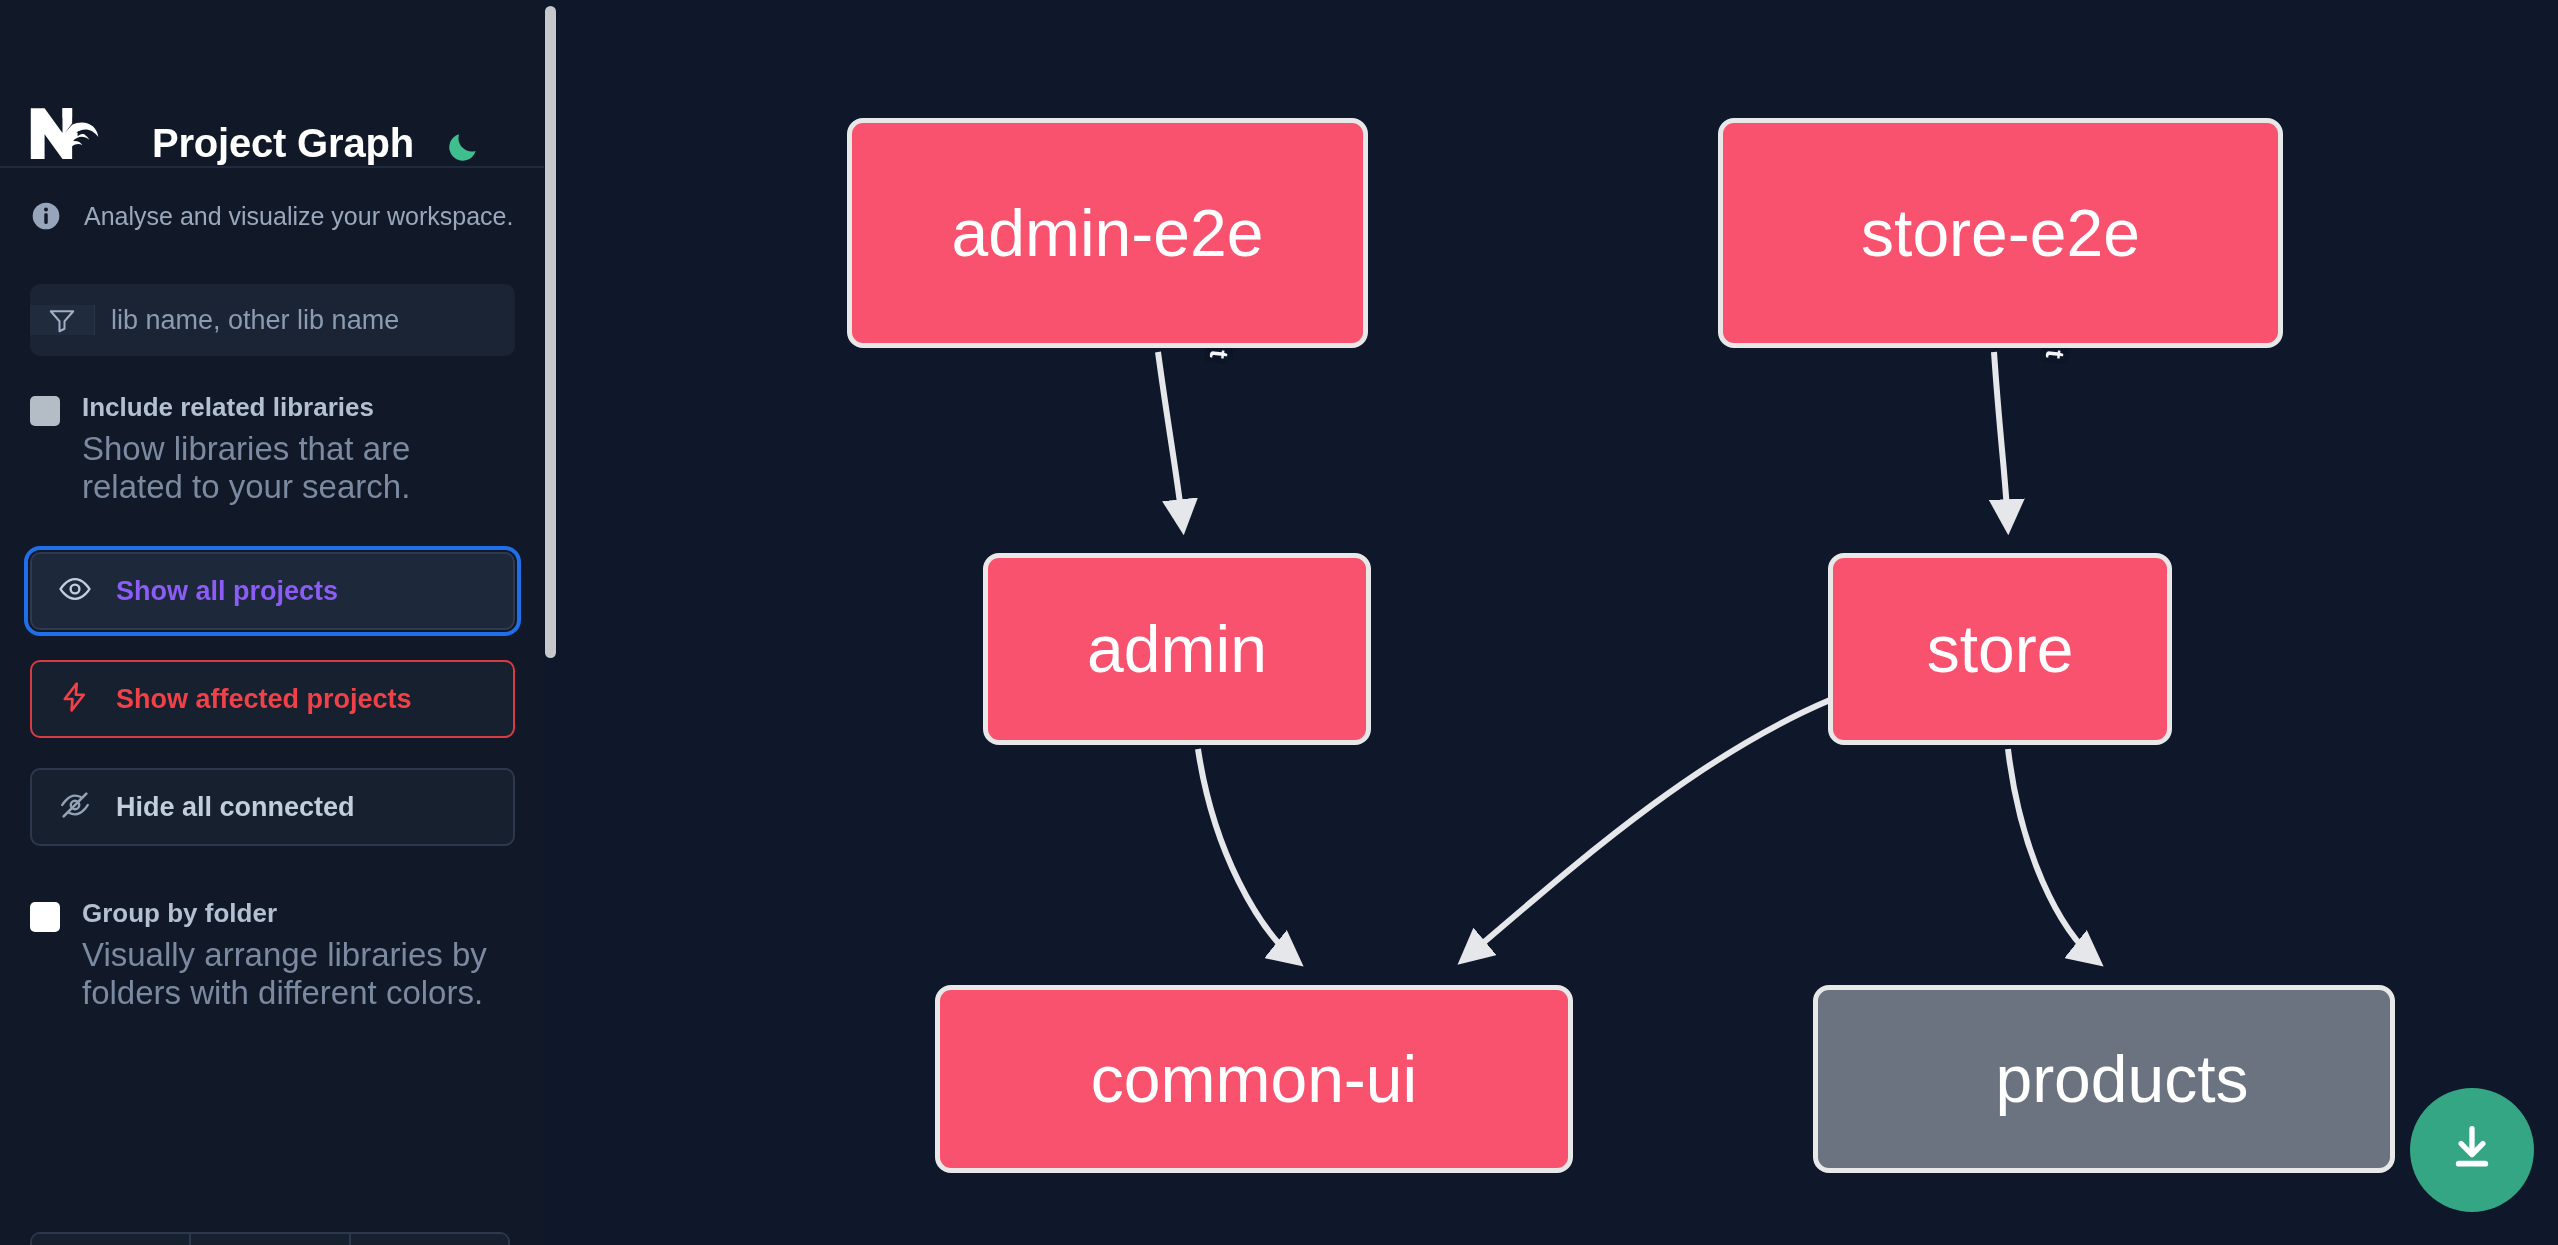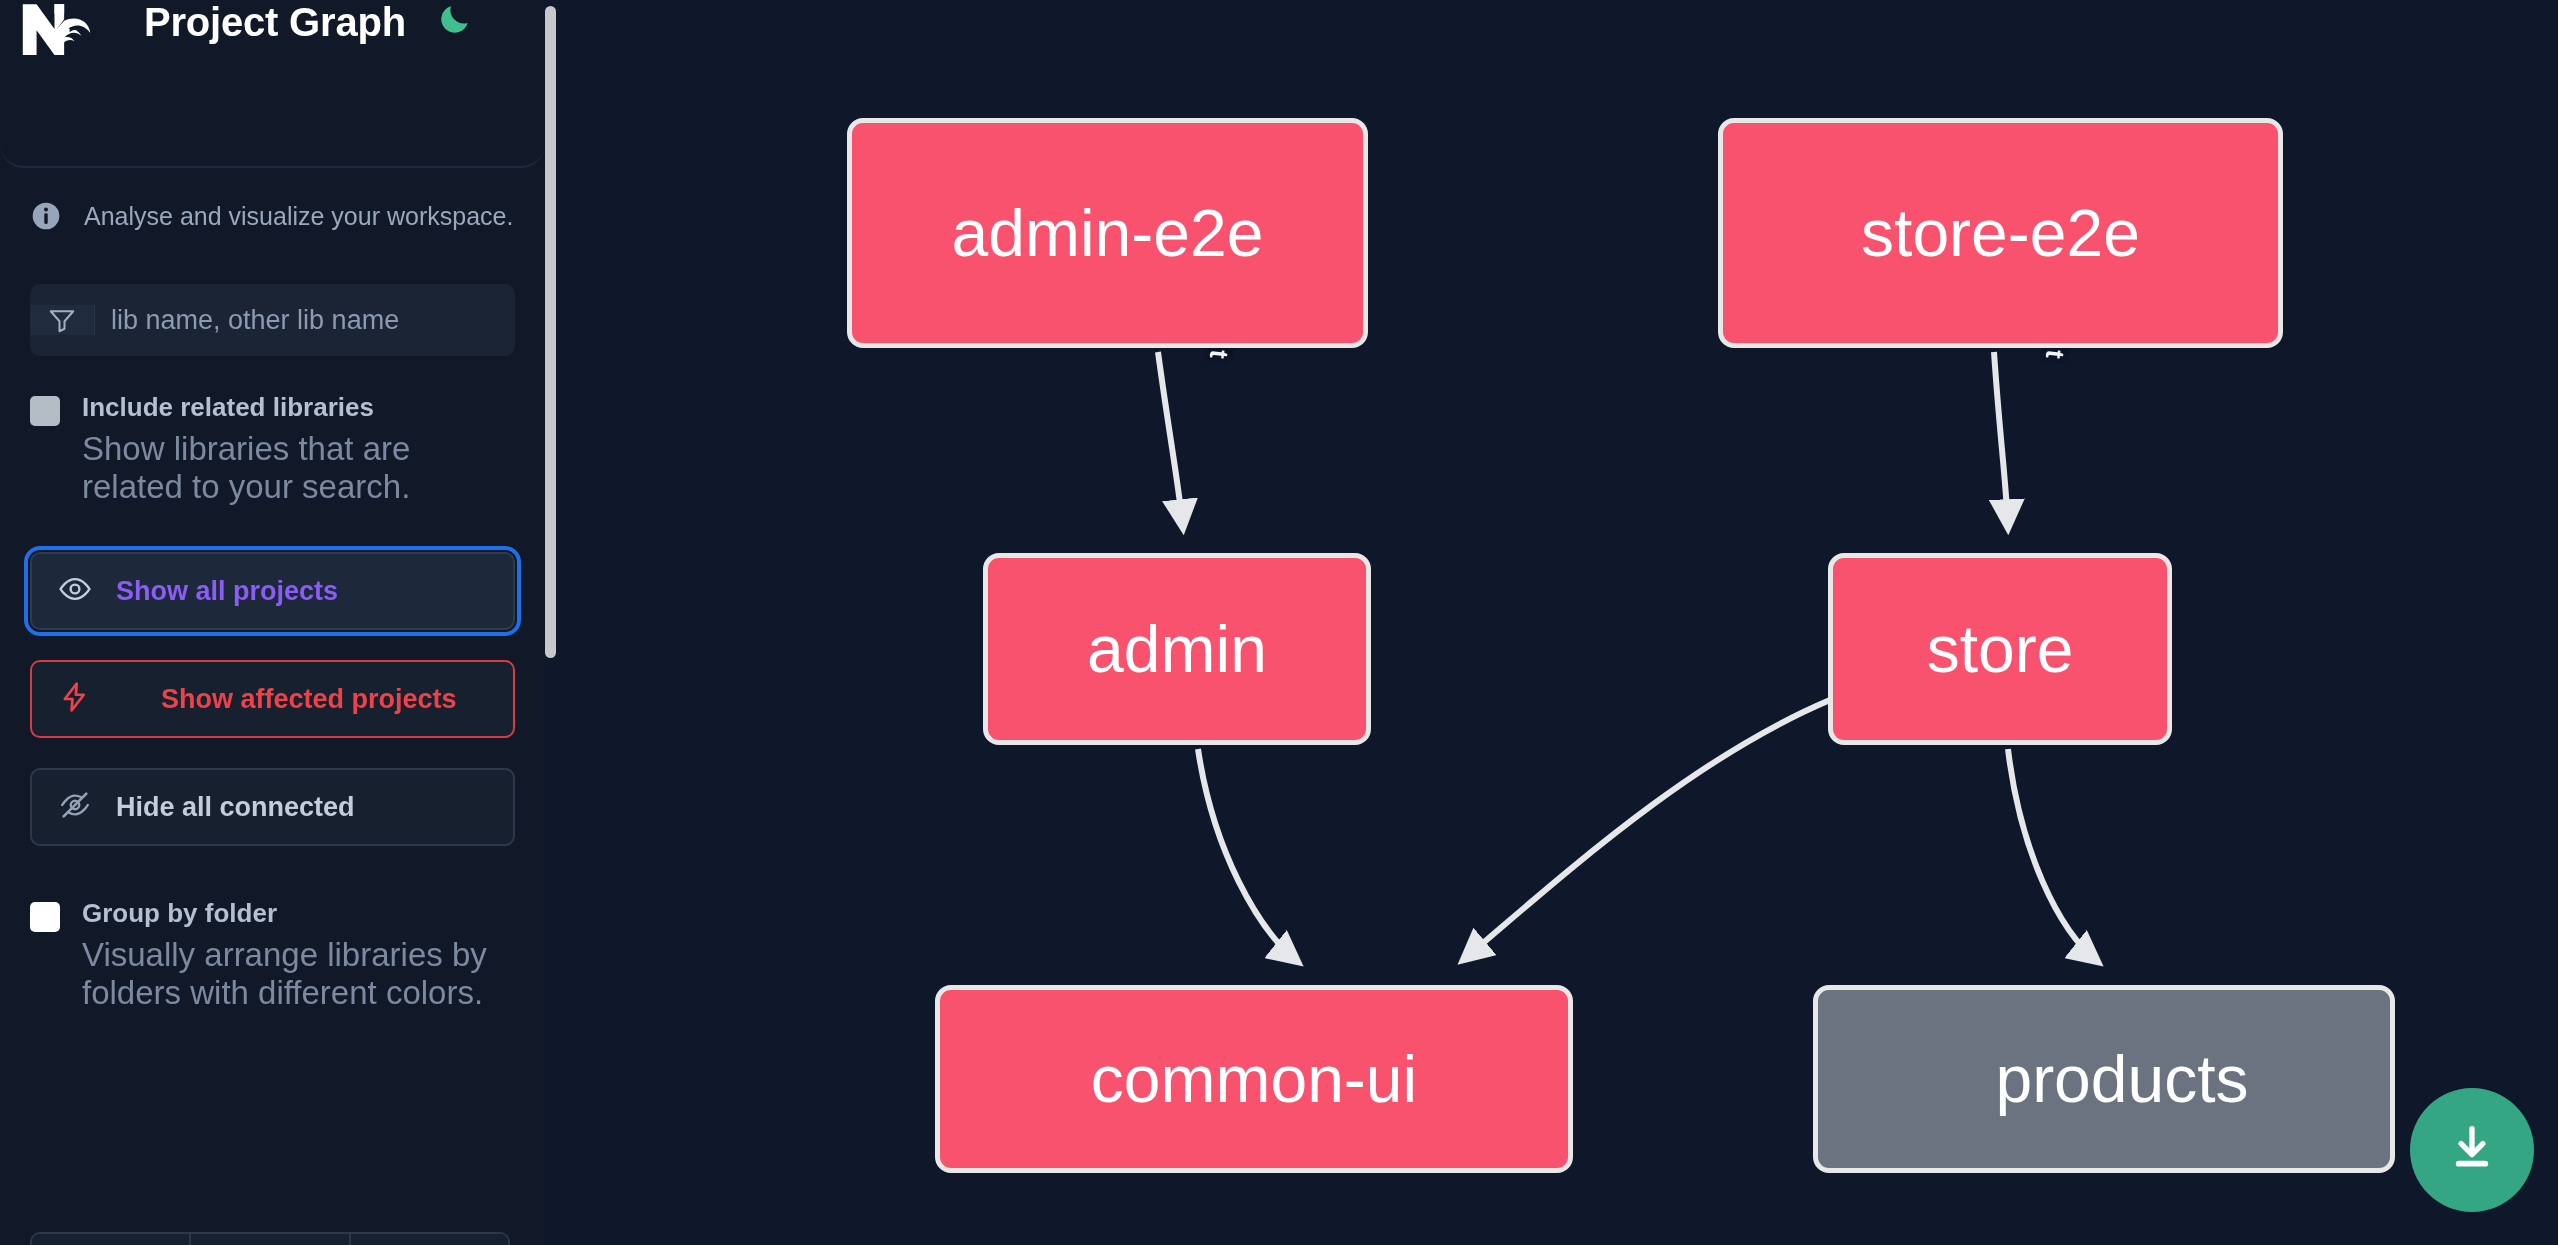--- a/index.html
+++ b/index.html
@@ -30,24 +30,23 @@
     left: 0; top: 0;
     width: 545px;
     height: 1245px;
   }
 
   
   #sb-header {
     height: 168px;
     border-bottom: 2px solid #1f2a3c;
     display: flex;
-    align-items: flex-start;
-    padding-left: 18px;
-    box-sizing: border-box;
-    border-radius: 24px;
+    align-items: flex-end;
+    padding-left: 26px;
+    box-sizing: border-box;
   }
   #nx-logo { width: 84px; height: 62px; flex: 0 0 auto; }
   #app-title {
     margin-left: 42px;
     color: #ffffff;
     font-size: 40px;
     font-weight: 700;
     letter-spacing: -0.2px;
     white-space: nowrap;
   }
@@ -163,21 +162,20 @@
     border: 2px solid #2d3a4f;
     outline: 4px solid #1f6feb;
     outline-offset: 2px;
     margin-top: 46px;
   }
   #btn-show-all .btn-label { color: #8b5cf6; }
   #btn-show-affected {
     background: #16202f;
     border: 2px solid #d93b42;
     margin-top: 30px;
-    gap: 45px;
   }
   #btn-show-affected .btn-label { color: #f04148; }
   #btn-hide-all {
     background: #16202f;
     border: 2px solid #2c384c;
     margin-top: 30px;
   }
   #btn-hide-all .btn-label { color: #c3cedd; }
 
   

